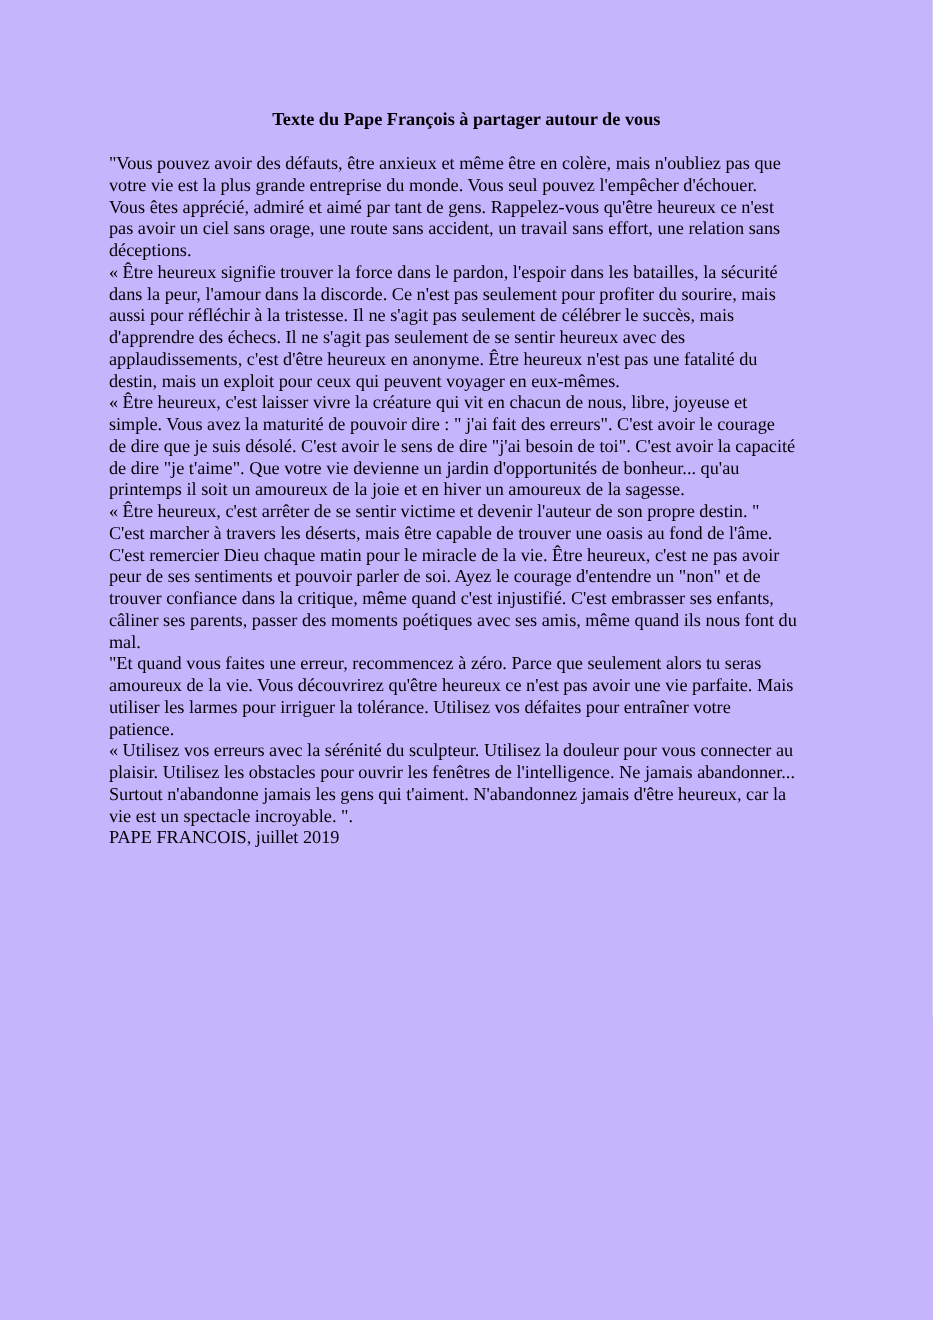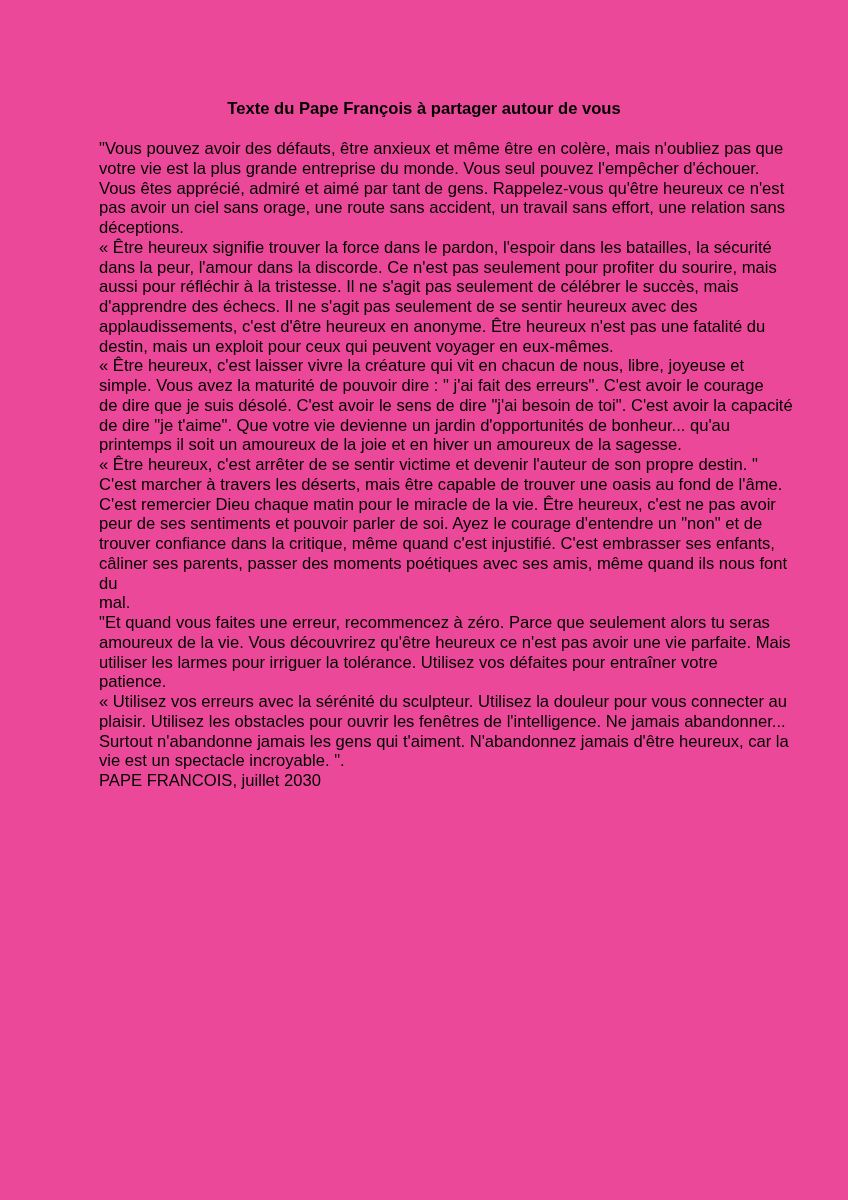--- a/index.html
+++ b/index.html
@@ -4,23 +4,23 @@
 <style>
   html, body {
     margin: 0;
     padding: 0;
     background: #ffffff;
   }
   .page {
     position: relative;
     width: 848px;
     height: 1200px;
-    background: #ec4899;
+    background: #c4b5fd;
     color: #000000;
-    font-family: Liberation Sans, sans-serif;
+    font-family: Liberation Serif, serif;
     overflow: hidden;
   }
   .doc-title {
     position: absolute;
     top: 99px;
     left: 0;
     width: 848px;
     text-align: center;
     font-weight: bold;
     font-size: 16.6px;
@@ -71,15 +71,15 @@
 câliner ses parents, passer des moments poétiques avec ses amis, même quand ils nous font du
 mal.</p>
     <p class="para">"Et quand vous faites une erreur, recommencez à zéro. Parce que seulement alors tu seras
 amoureux de la vie. Vous découvrirez qu'être heureux ce n'est pas avoir une vie parfaite. Mais
 utiliser les larmes pour irriguer la tolérance. Utilisez vos défaites pour entraîner votre
 patience.</p>
     <p class="para">« Utilisez vos erreurs avec la sérénité du sculpteur. Utilisez la douleur pour vous connecter au
 plaisir. Utilisez les obstacles pour ouvrir les fenêtres de l'intelligence. Ne jamais abandonner...
 Surtout n'abandonne jamais les gens qui t'aiment. N'abandonnez jamais d'être heureux, car la
 vie est un spectacle incroyable. ".</p>
-    <p class="para">PAPE FRANCOIS, juillet 2030</p>
+    <p class="para">PAPE FRANCOIS, juillet 2019</p>
   </div>
 </div>
 
 </body></html>

